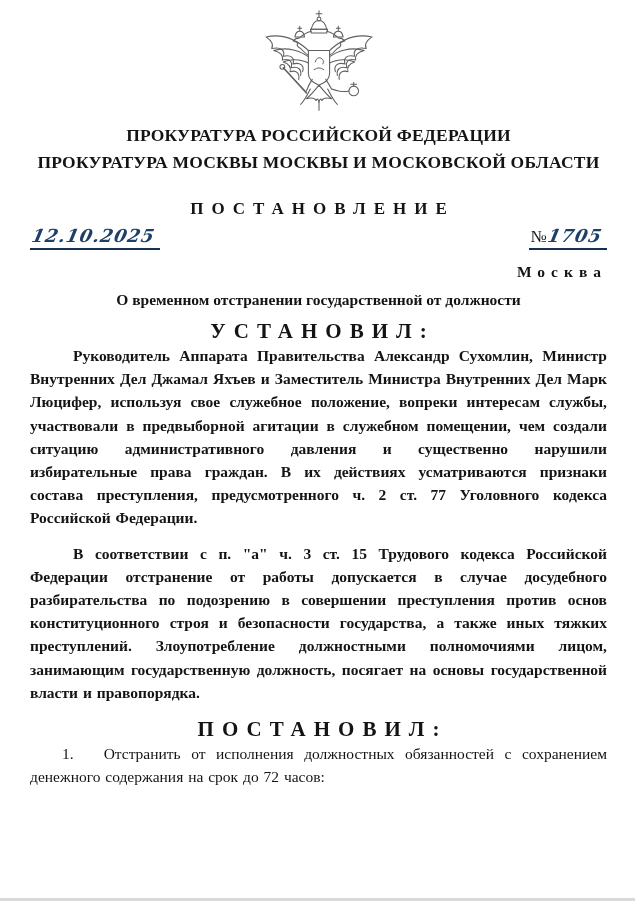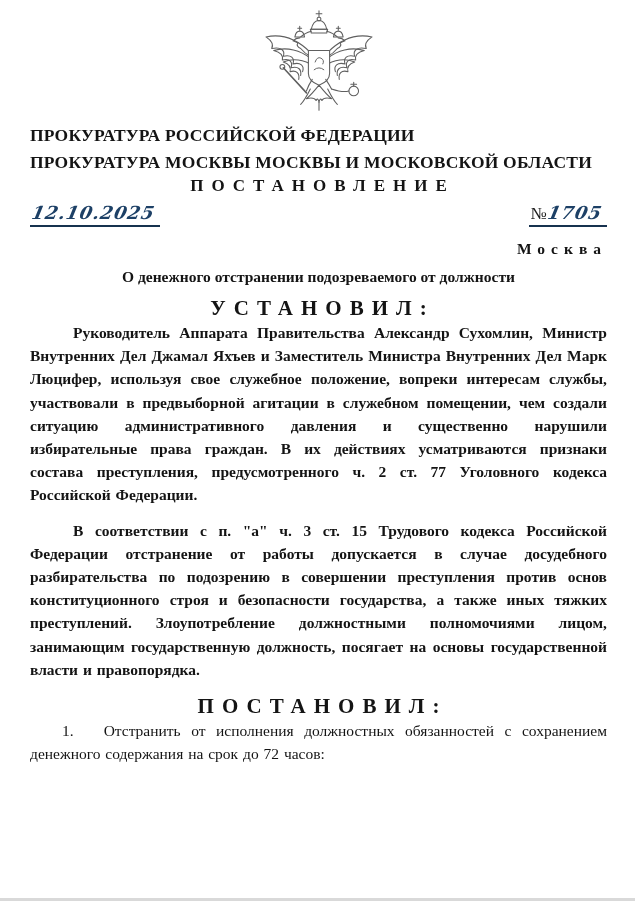--- a/index.html
+++ b/index.html
@@ -10,28 +10,29 @@
     background:#ffffff;
     font-family:"Liberation Serif", serif;
     color:#141414;
     padding:8px 28px 0 30px;
     overflow:hidden;
   }
   .emblem-wrap { text-align:center; height:112px; }
   .emblem-wrap svg { display:inline-block; }
 
   .org-name {
-    text-align:left; font-weight:bold;
+    text-align:center; font-weight:bold;
     font-size:17.5px; line-height:27px;
     margin-top:2px; letter-spacing:0.2px;
   }
 
   .doc-title {
     text-align:center; font-weight:bold;
     font-size:17px; letter-spacing:8px; text-indent:8px;
+    margin-top:23px;
   }
 
   .req-row {
     display:flex; justify-content:space-between; align-items:flex-end;
     margin-top:5px; height:26px;
   }
   .hand-wrap {
     border-bottom:2px solid #17324f;
     padding:0 5px 1px 2px;
     line-height:20px;
@@ -137,21 +138,21 @@
 
   <div class="doc-title">ПОСТАНОВЛЕНИЕ</div>
 
   <div class="req-row">
     <span class="hand-wrap"><span class="hand">12.10.2025</span></span>
     <span class="hand-wrap"><span class="num-prefix">№</span><span class="hand">1705</span></span>
   </div>
 
   <div class="city">Москва</div>
 
-  <div class="subject">О денежного отстранении подозреваемого от должности</div>
+  <div class="subject">О временном отстранении государственной от должности</div>
 
   <div class="body-text">
 
     <div class="section-heading">УСТАНОВИЛ:</div>
 
     <p class="p-est">Руководитель Аппарата Правительства Александр Сухомлин, Министр Внутренних Дел Джамал Яхъев и Заместитель Министра Внутренних Дел Марк Люцифер, используя свое служебное положение, вопреки интересам службы, участвовали в предвыборной агитации в служебном помещении, чем создали ситуацию административного давления и существенно нарушили избирательные права граждан. В их действиях усматриваются признаки состава преступления, предусмотренного ч. 2 ст. 77 Уголовного кодекса Российской Федерации.</p>
     <p class="p-est">В соответствии с п. "а" ч. 3 ст. 15 Трудового кодекса Российской Федерации отстранение от работы допускается в случае досудебного разбирательства по подозрению в совершении преступления против основ конституционного строя и безопасности государства, а также иных тяжких преступлений. Злоупотребление должностными полномочиями лицом, занимающим государственную должность, посягает на основы государственной власти и правопорядка.</p>
 
     <div class="section-heading resolved">ПОСТАНОВИЛ:</div>
 

